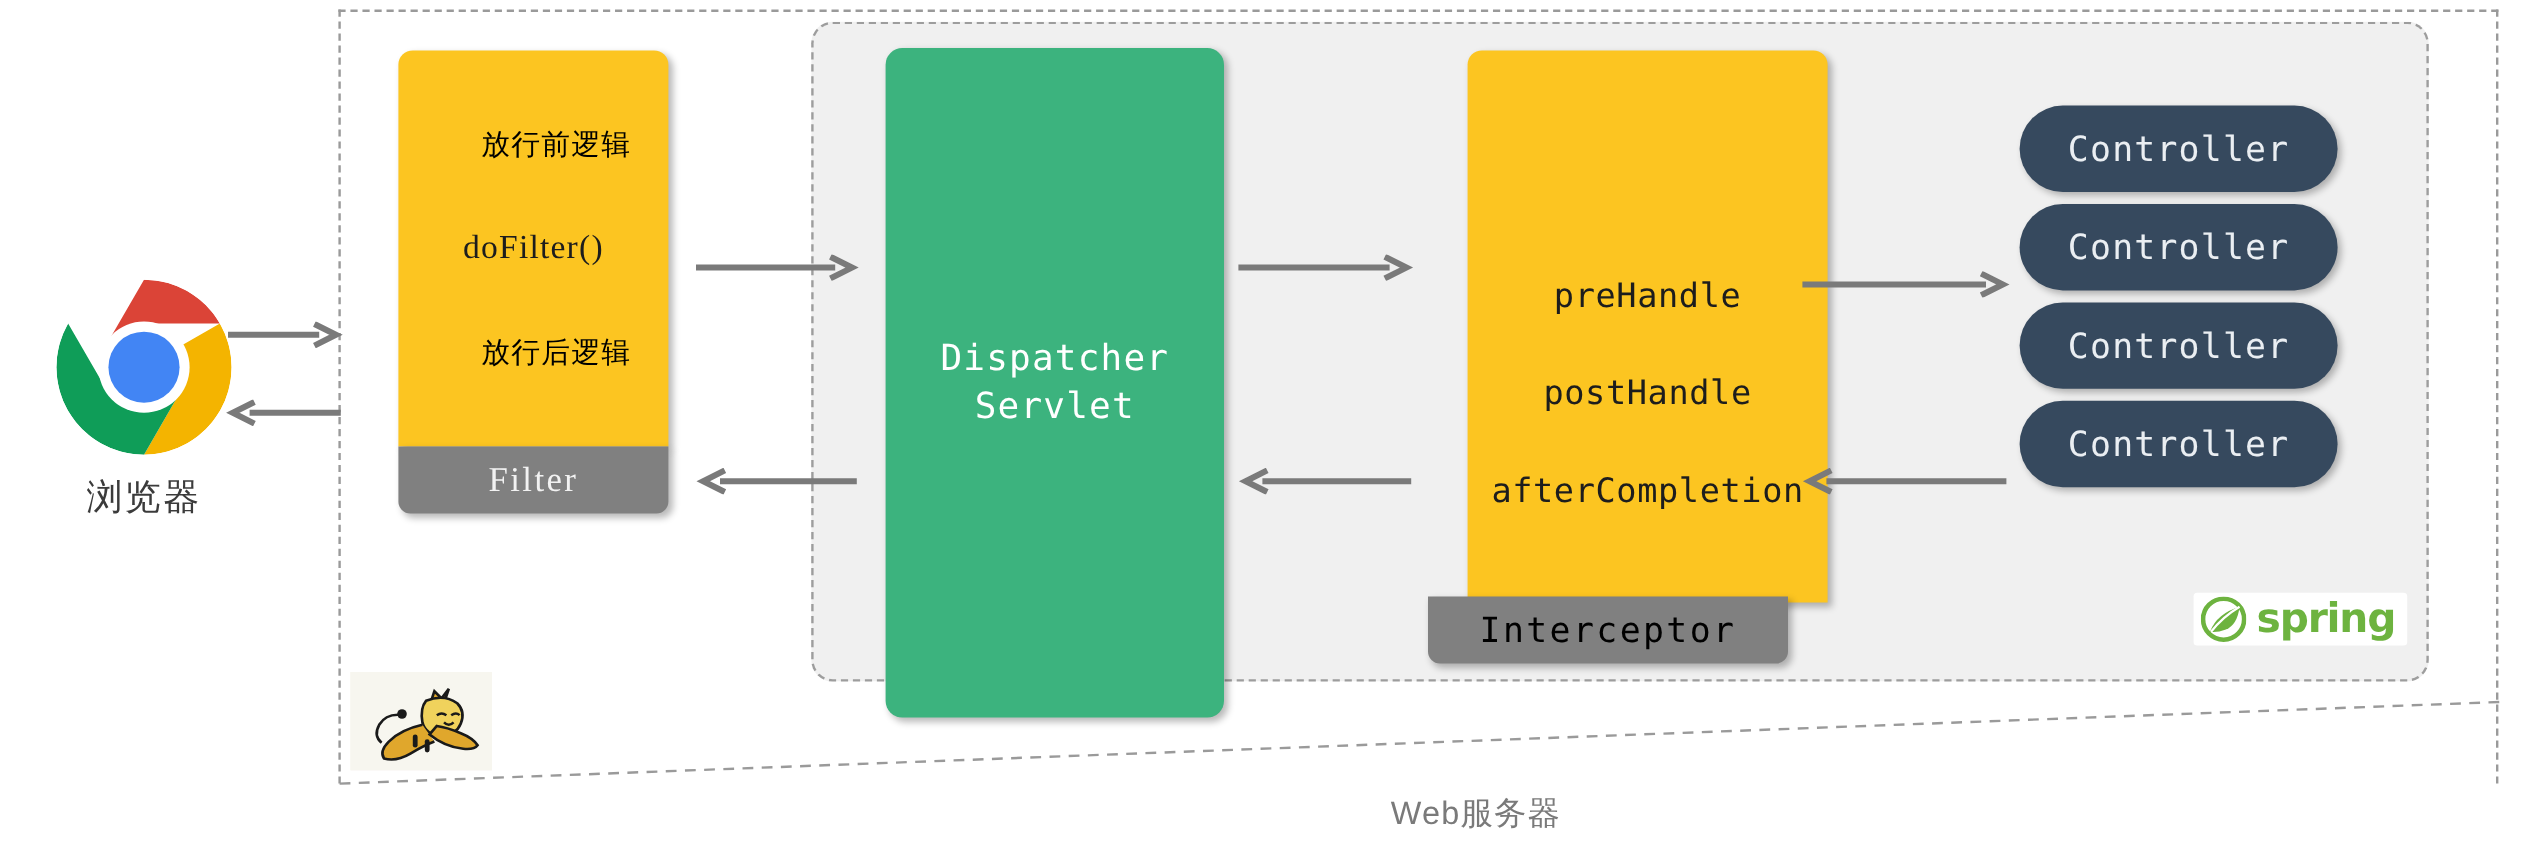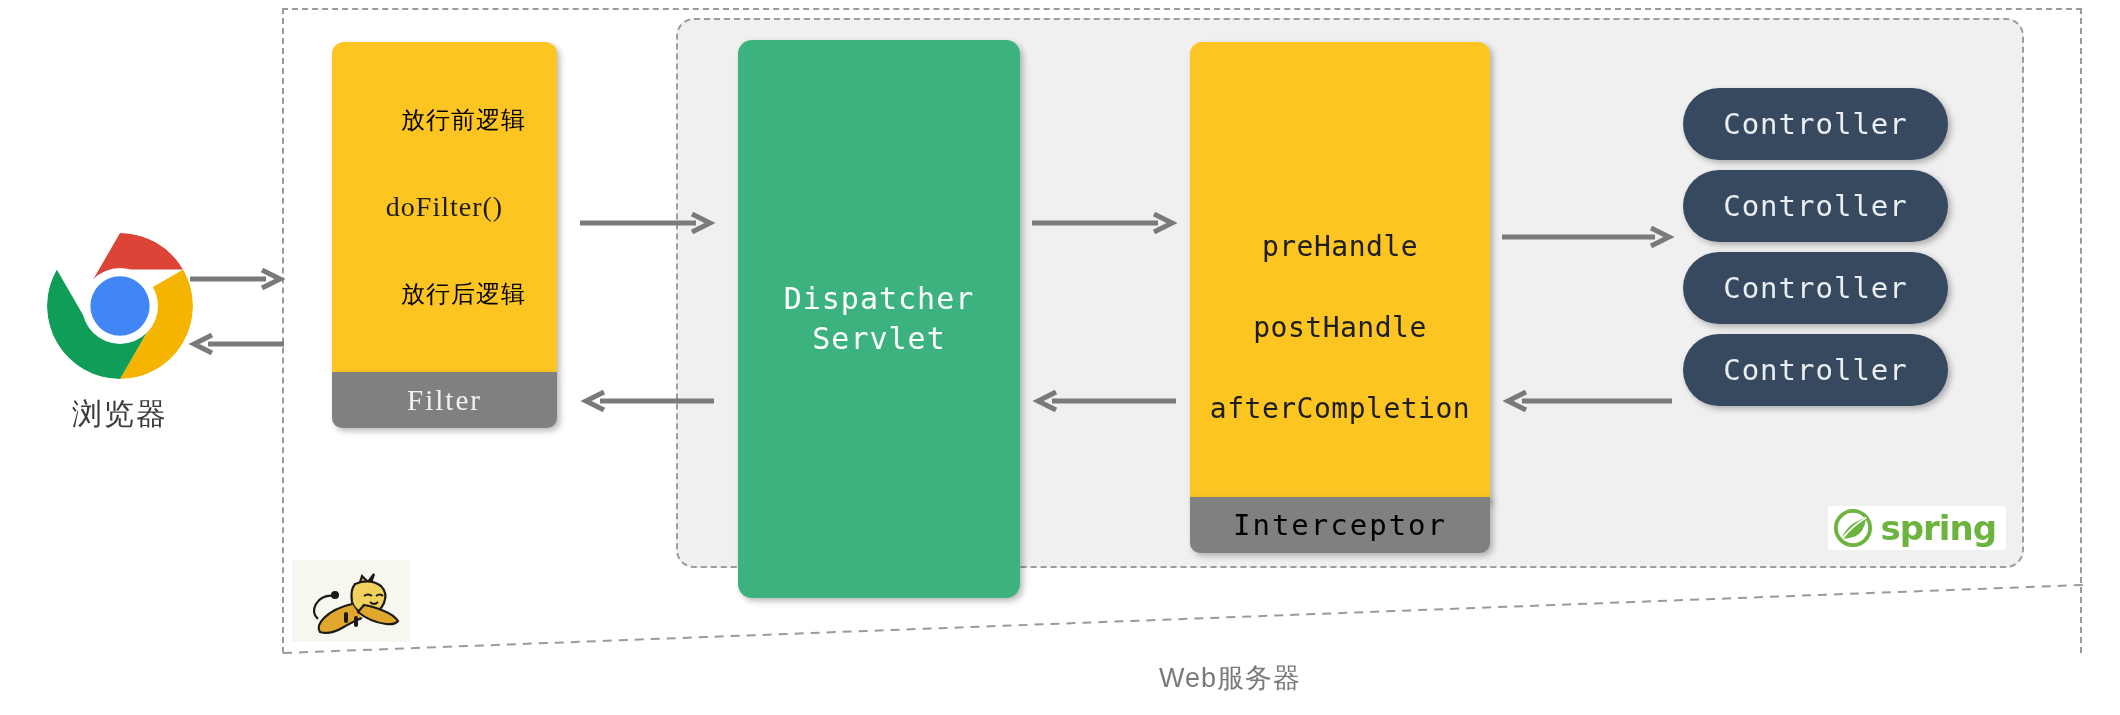--- a/index.html
+++ b/index.html
@@ -25,21 +25,21 @@
     font-family:"Liberation Sans","DejaVu Sans",sans-serif;
   }
 
   
   #spring-panel{
     position:absolute;left:676px;top:18px;width:1348px;height:550px;
     background:#f0f0f0;border:2px dashed #9d9d9d;border-radius:18px;
     box-sizing:border-box;
   }
   #spring-logo{
-    position:absolute;right:16px;bottom:16px;display:flex;align-items:center;
+    position:absolute;right:16px;bottom:28px;display:flex;align-items:center;
     gap:8px;background:#ffffff;padding:3px 10px 3px 6px;border-radius:3px;
   }
   #spring-logo .leaf{width:38px;height:38px;display:block;}
   #spring-logo .word{
     font-size:34px;color:#6db33f;font-weight:bold;letter-spacing:-1px;
     font-family:"DejaVu Sans","Liberation Sans",sans-serif;line-height:1;
   }
 
   
   #browser-group{position:absolute;left:20px;top:230px;width:200px;text-align:center;}
@@ -70,21 +70,21 @@
 
   #dispatcher-servlet-box{
     position:absolute;left:738px;top:40px;width:282px;height:558px;
     background:#3CB37E;border-radius:14px;color:#ffffff;
     display:flex;align-items:center;justify-content:center;text-align:center;
     font-family:"DejaVu Sans Mono","Liberation Mono",monospace;
     font-size:30px;line-height:1.35;letter-spacing:1px;white-space:pre-line;
   }
 
   #interceptor-box{
-    position:absolute;left:1190px;top:42px;width:300px;height:460px;
+    position:absolute;left:1223px;top:42px;width:300px;height:460px;
     background:#FCC521;border-radius:12px 12px 0 0;
     display:flex;flex-direction:column;justify-content:center;
     align-items:center;gap:48px;box-sizing:border-box;padding-top:110px;
   }
   #interceptor-box .mono{
     font-size:28px;color:#1d1d1d;letter-spacing:0.5px;
     font-family:"DejaVu Sans Mono","Liberation Mono",monospace;
   }
   #interceptor-footer{
     position:absolute;left:1190px;top:497px;width:300px;height:56px;

